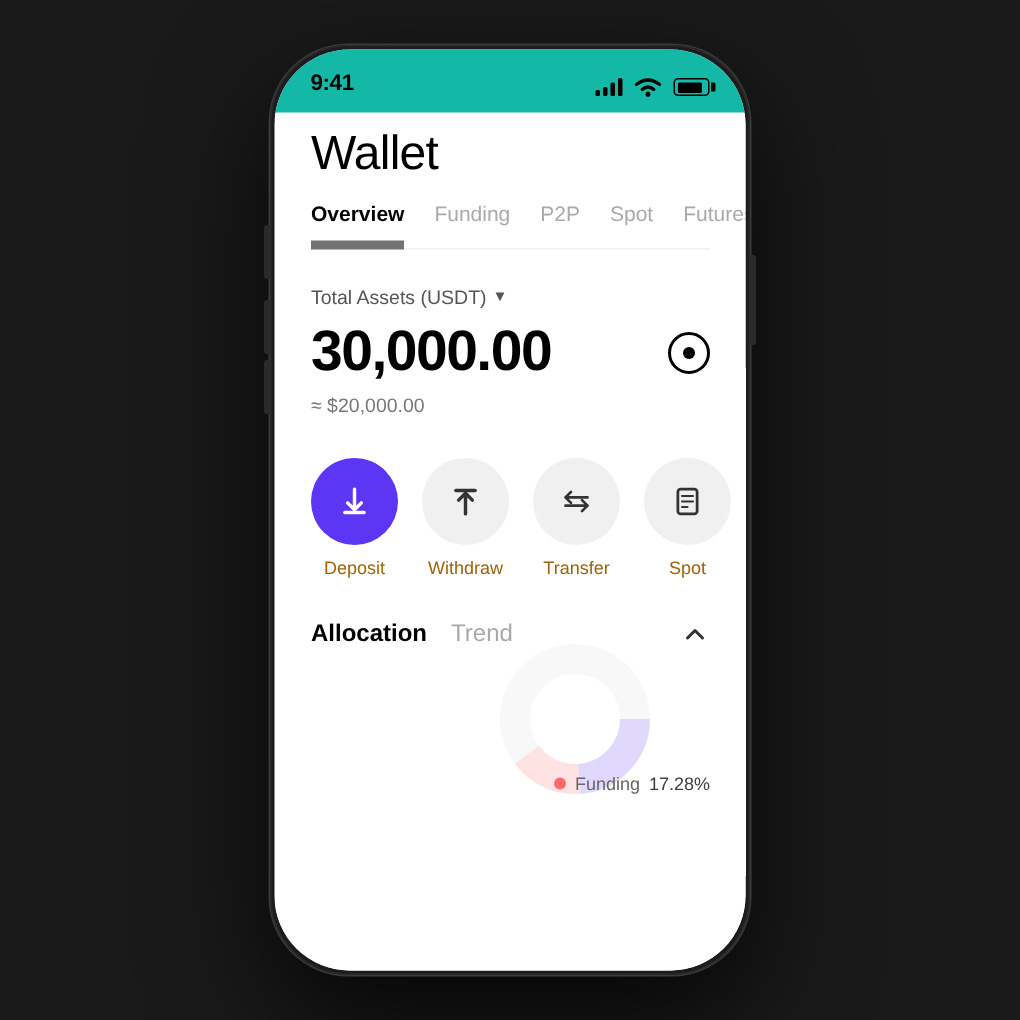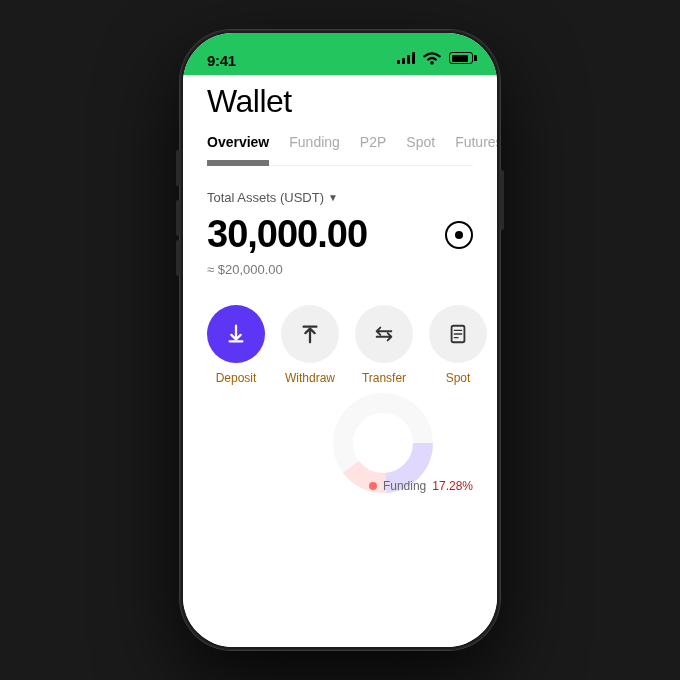--- a/index.html
+++ b/index.html
@@ -57,23 +57,23 @@
       border-radius: 50px;
       overflow: hidden;
       display: flex;
       flex-direction: column;
     }
 
     
     .status-bar {
       display: flex;
       justify-content: space-between;
-      align-items: flex-end;
+      align-items: flex-start;
       padding: 14px 24px 6px 24px;
-      background: #22c55e;
+      background: #14b8a6;
       flex-shrink: 0;
     }
 
     .status-time {
       font-size: 15px;
       font-weight: 600;
       color: #000;
       letter-spacing: -0.3px;
     }
 
@@ -307,21 +307,21 @@
     }
 
     .funding-dot {
       width: 8px;
       height: 8px;
       border-radius: 50%;
       background: #ff6b6b;
     }
 
     .funding-pct {
-      color: #b91c1c;
+      color: #404040;
       font-weight: 500;
     }
 
     
     .icon-svg {
       width: 22px;
       height: 22px;
     }
   </style>
 </head>
@@ -419,20 +419,31 @@
               <line x1="8" y1="8" x2="16" y2="8" stroke="#333" stroke-width="1.5" stroke-linecap="round"></line>
               <line x1="8" y1="12" x2="16" y2="12" stroke="#333" stroke-width="1.5" stroke-linecap="round"></line>
               <line x1="8" y1="16" x2="12" y2="16" stroke="#333" stroke-width="1.5" stroke-linecap="round"></line>
             </svg>
           </div>
           <span class="action-label">Spot</span>
         </div>
 
       </div>
 
+      <div class="allocation-header">
+        <div class="allocation-tabs">
+          <span class="alloc-tab">Allocation</span>
+          <span class="alloc-tab inactive">Trend</span>
+        </div>
+        <div class="chevron-up">
+          <svg width="16" height="16" viewBox="0 0 16 16" fill="none">
+            <path d="M3 10l5-5 5 5" stroke="#333" stroke-width="2" stroke-linecap="round" stroke-linejoin="round"></path>
+          </svg>
+        </div>
+      </div>
 
       <div class="chart-area">
 
         <svg width="120" height="120" viewBox="0 0 120 120" style="position:absolute;right:30px;top:-30px;opacity:0.18;">
           <circle cx="60" cy="60" r="40" fill="none" stroke="#ddd" stroke-width="20"></circle>
           <circle cx="60" cy="60" r="40" fill="none" stroke="#5c35f5" stroke-width="20" stroke-dasharray="60 191" stroke-dashoffset="0"></circle>
           <circle cx="60" cy="60" r="40" fill="none" stroke="#ff6b6b" stroke-width="20" stroke-dasharray="40 211" stroke-dashoffset="-60"></circle>
         </svg>
 
         <div class="funding-label">

